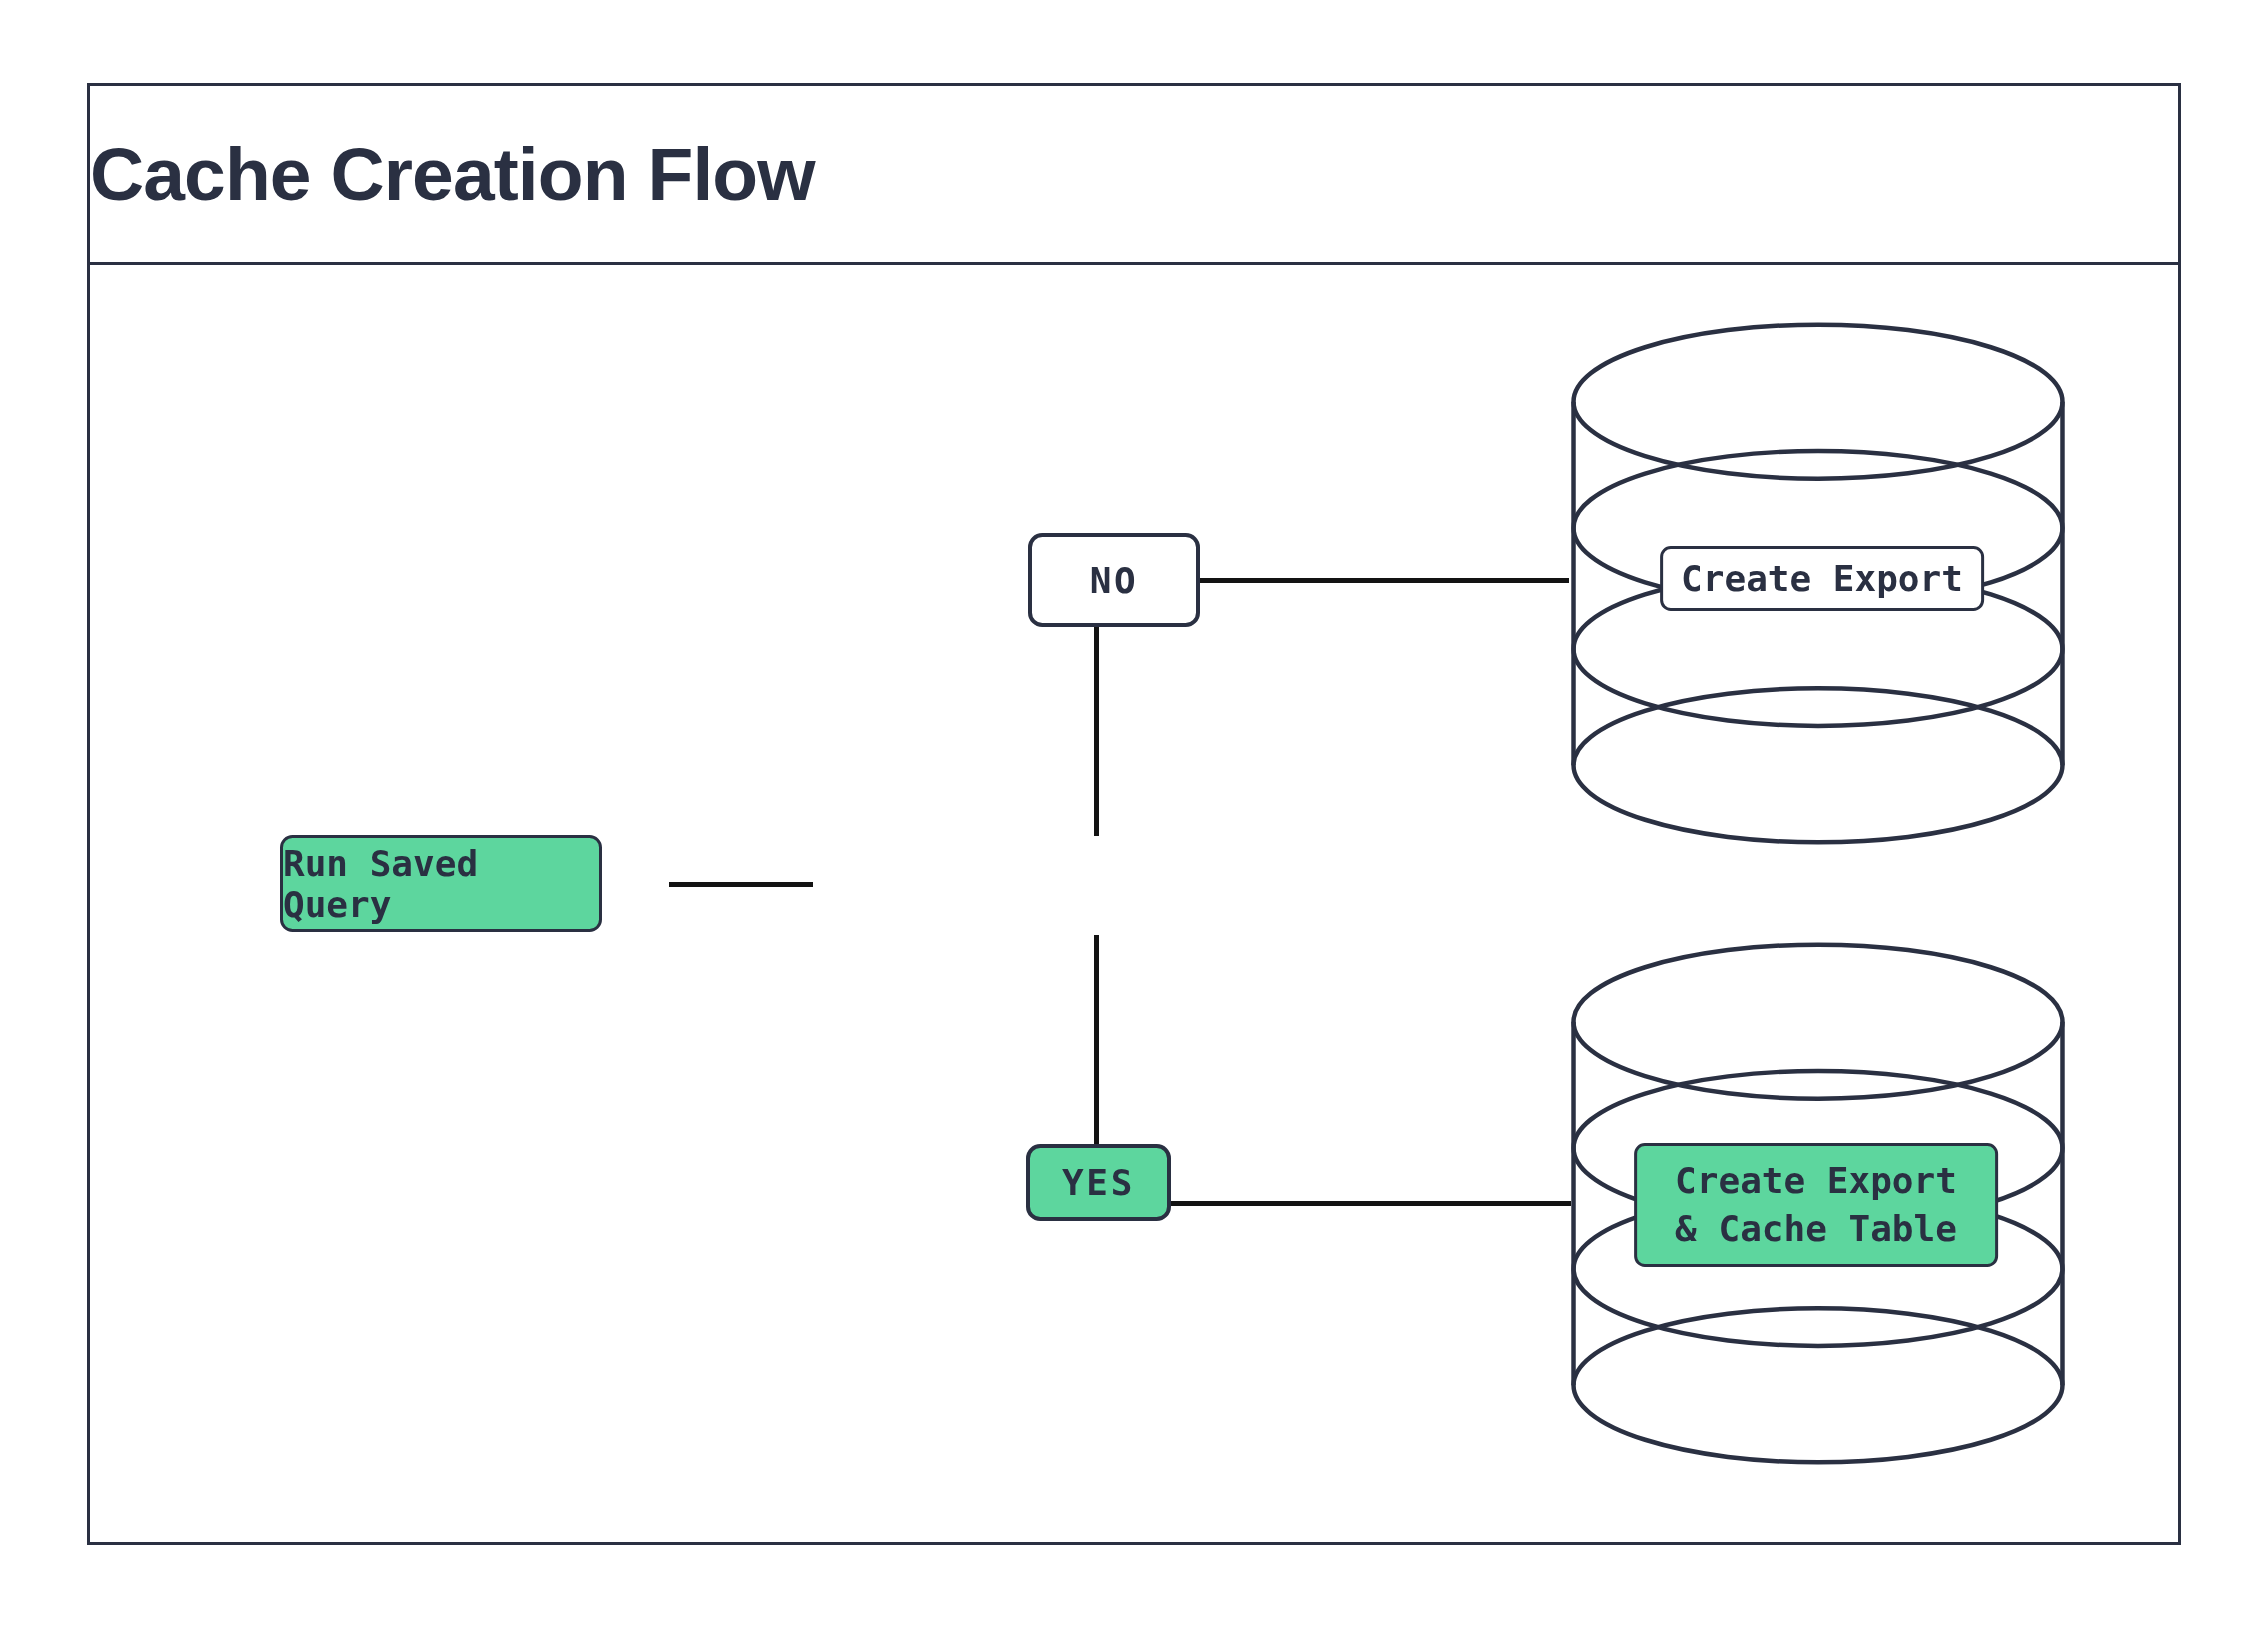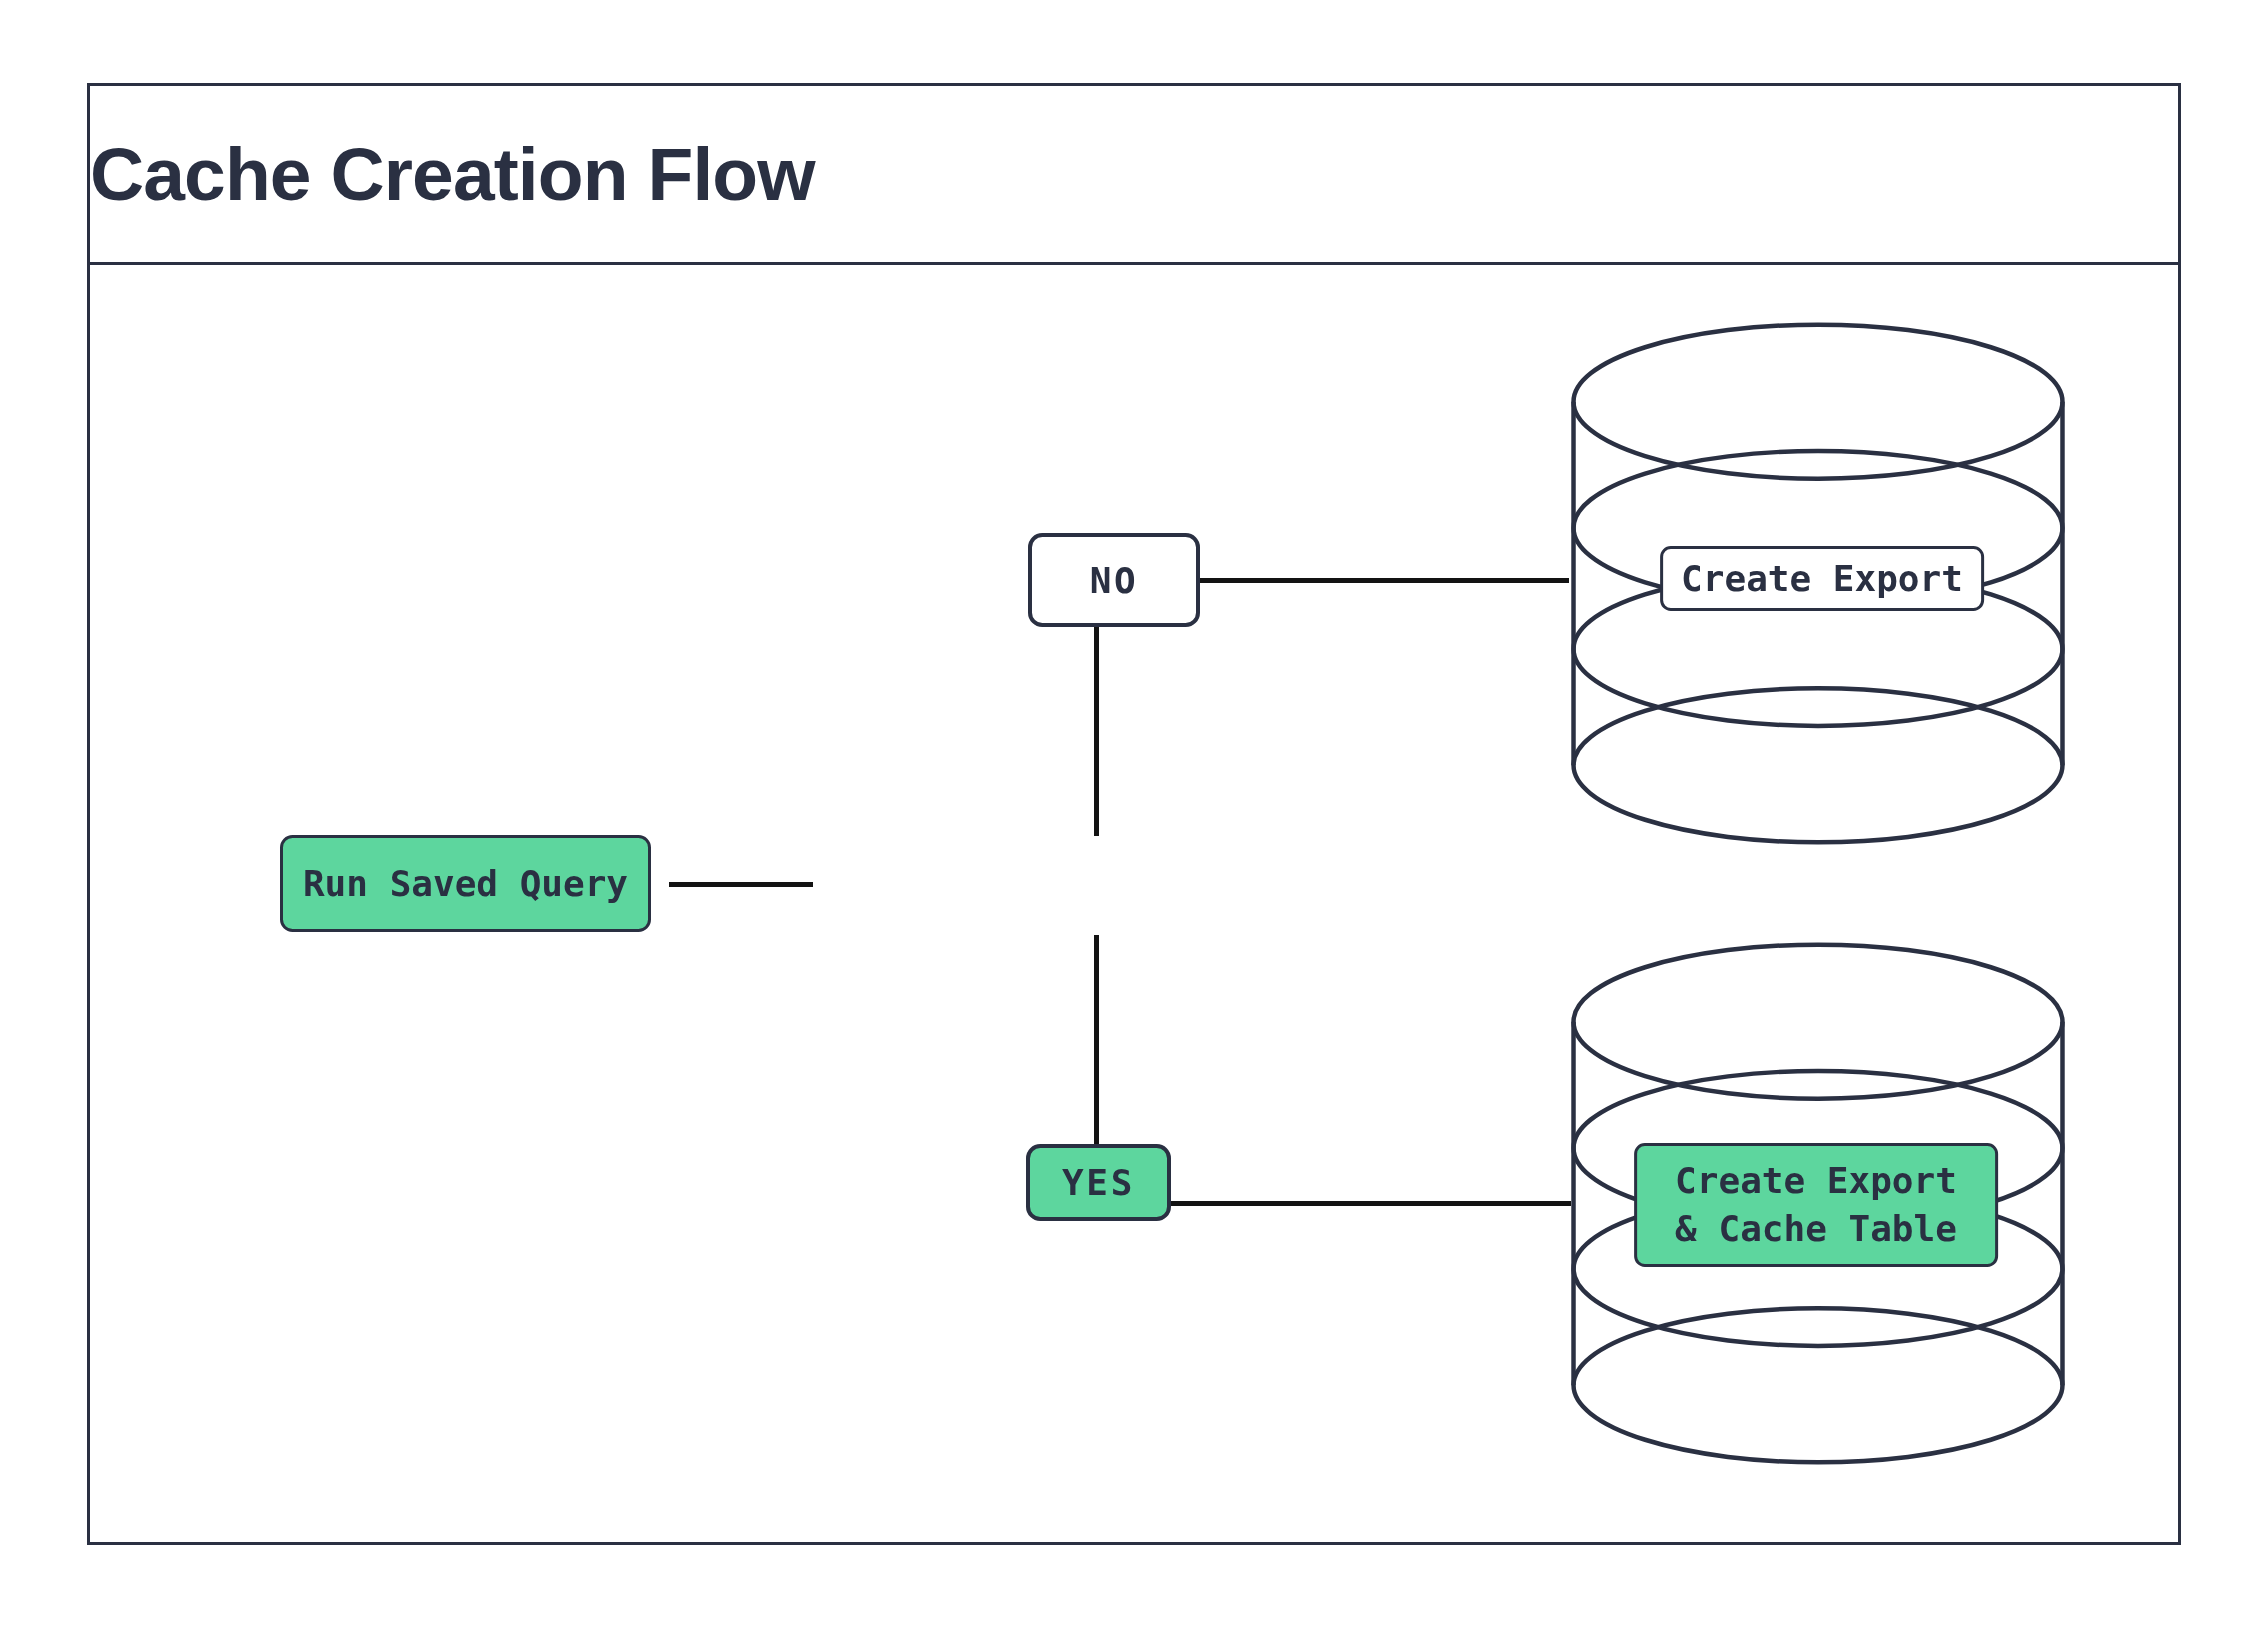--- a/index.html
+++ b/index.html
@@ -39,21 +39,21 @@
 
   
   .node{
     position:absolute;z-index:2;
     display:flex;align-items:center;justify-content:center;
     font-family:"DejaVu Sans Mono", monospace;
     font-weight:bold;font-size:36px;color:var(--ink);
     border-radius:12.5px;
   }
   .node--start{
-    left:280px;top:835px;width:371px;height:97px;
+    left:280px;top:835px;width:322px;height:97px;
     background:var(--green);border:3.6px solid var(--ink);
   }
   .node--decision{
     left:813px;top:835px;width:600px;height:102px;
     background:var(--dark);color:var(--light-text);
     border-radius:14.3px;font-weight:normal;
   }
   .node--no{
     left:1028px;top:533px;width:172px;height:94px;
     background:var(--bg);border:4.5px solid var(--ink);

